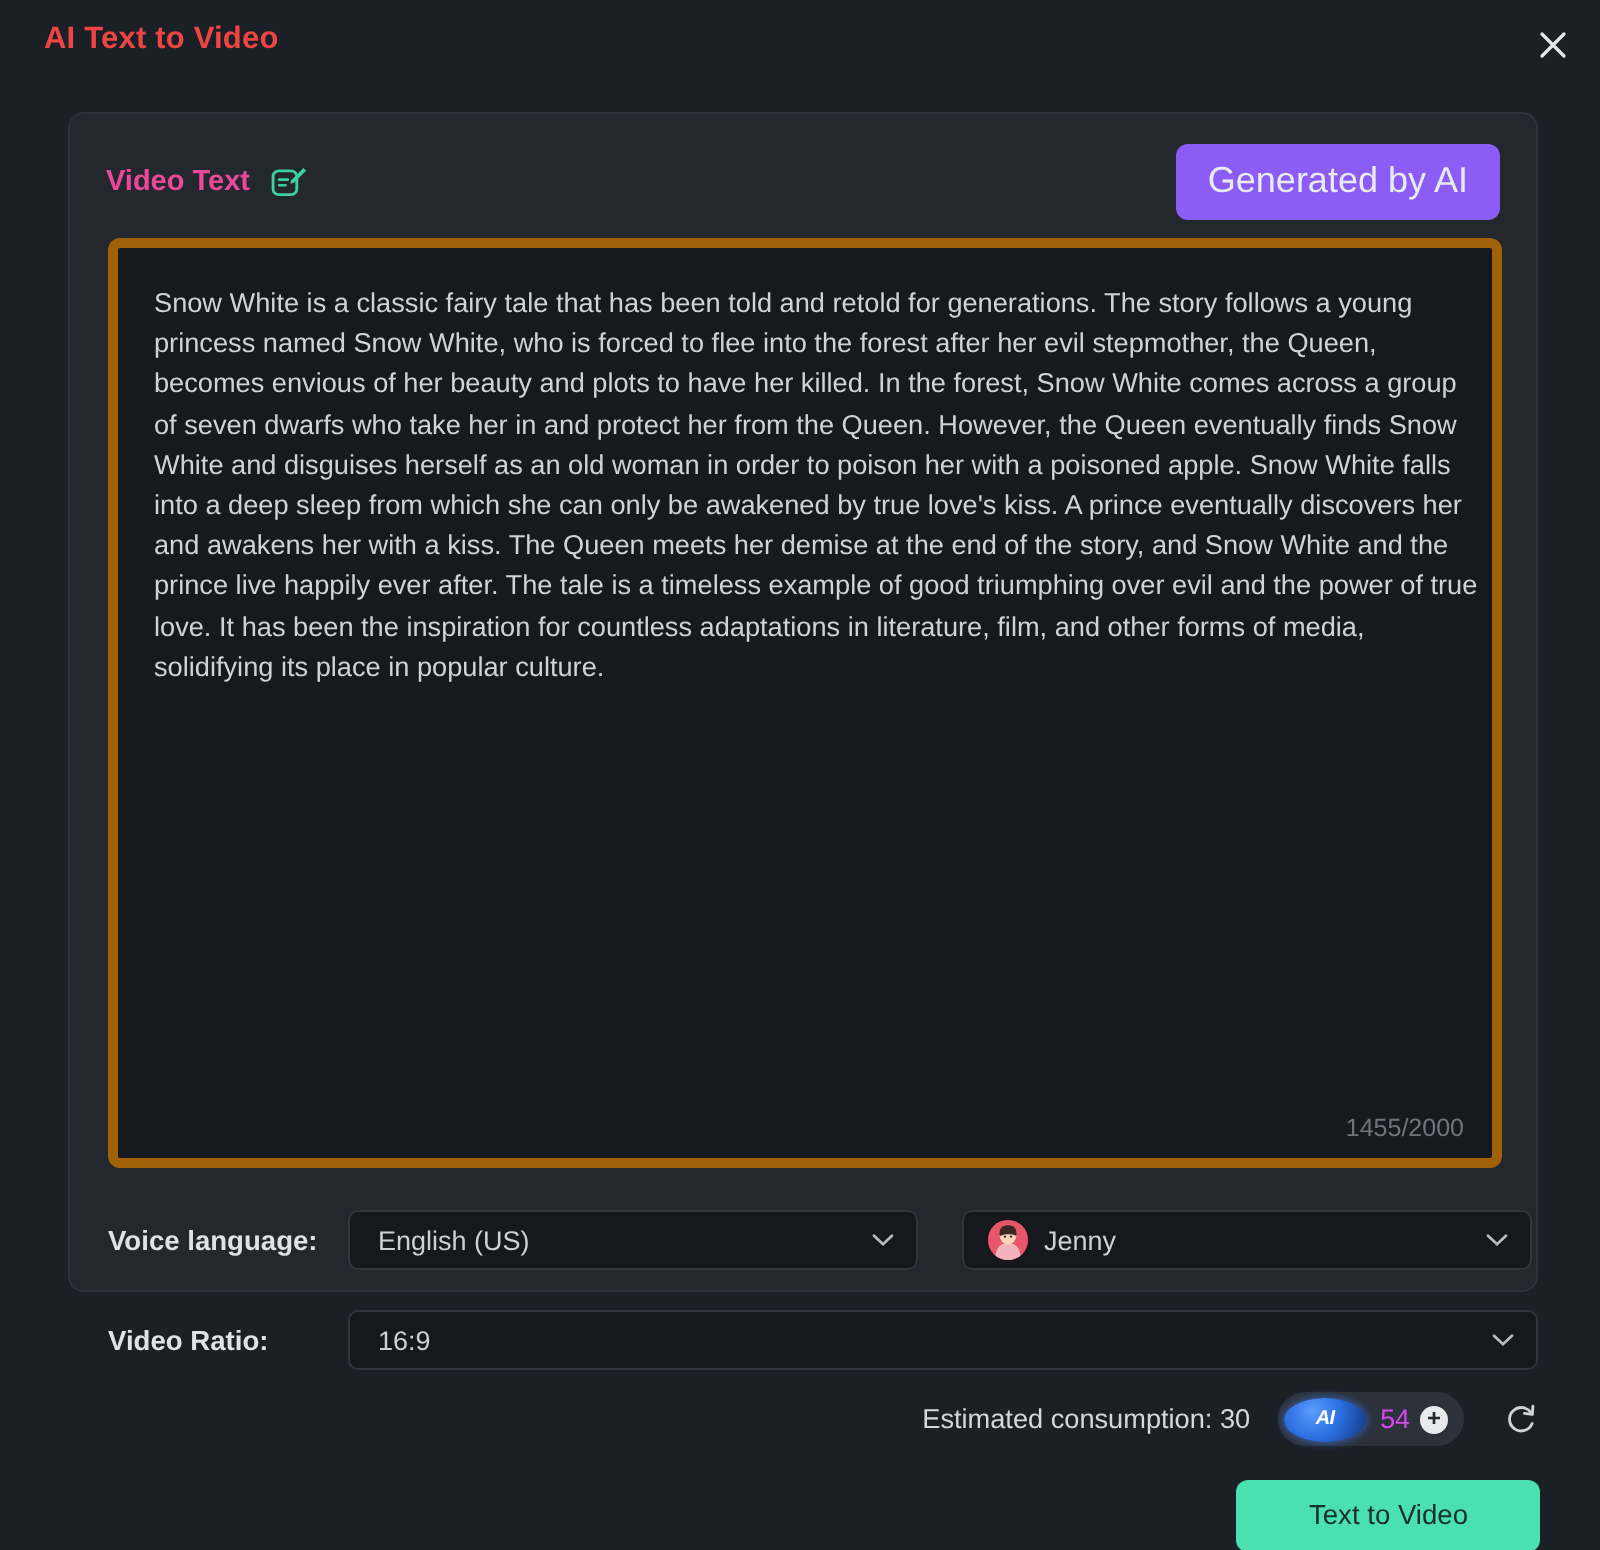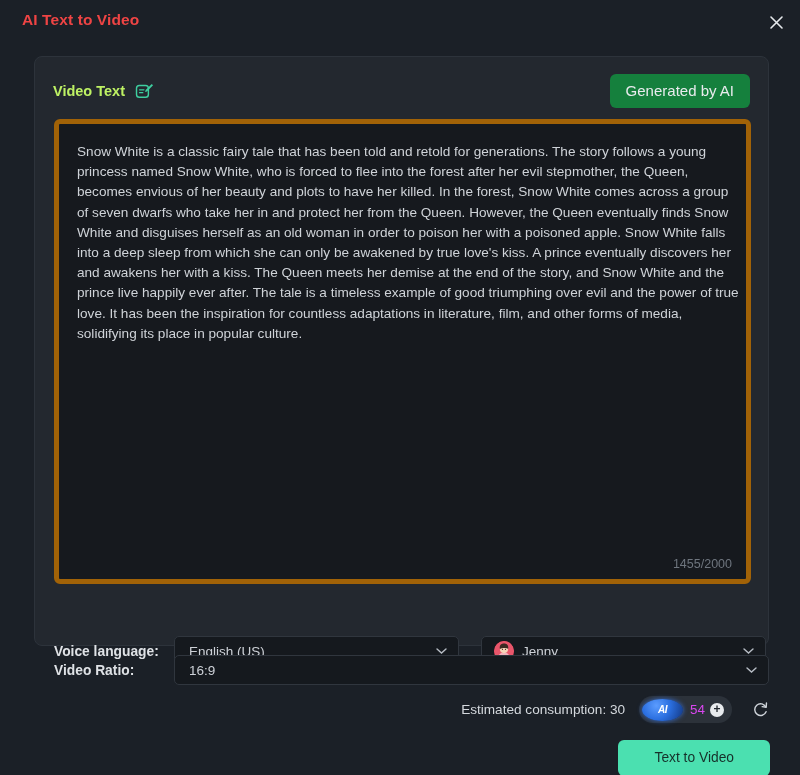--- a/index.html
+++ b/index.html
@@ -66,36 +66,36 @@
     top: 18px;
     left: 18px;
     right: 18px;
     height: 32px;
     display: flex;
     align-items: center;
   }
   .video-text-label {
     font-size: 14.5px;
     font-weight: bold;
-    color: #bef264;
+    color: #ec4899;
   }
   .edit-icon {
     margin-left: 10px;
     width: 20px;
     height: 20px;
     display: flex;
     align-items: center;
     justify-content: center;
     cursor: pointer;
   }
   .gen-by-ai {
     margin-left: auto;
-    background: #15803d;
+    background: #8b5cf6;
     color: #e9ebee;
-    font-size: 15px;
+    font-size: 18px;
     padding: 8px 16px 9px;
     border-radius: 6px;
     border: none;
     cursor: pointer;
     font-family: "Liberation Sans", sans-serif;
   }
 
   
   .text-area-wrap {
     position: absolute;
@@ -127,21 +127,21 @@
   }
 
   
   .row {
     position: absolute;
     left: 19px;
     height: 30px;
     display: flex;
     align-items: center;
   }
-  .row-voice { top: 548px; margin-top: 31px; }
+  .row-voice { top: 548px; }
   .row-ratio { top: 598px; }
 
   .row-label {
     width: 120px;
     font-size: 13.8px;
     font-weight: bold;
     color: #dfe2e6;
   }
 
   .select {

